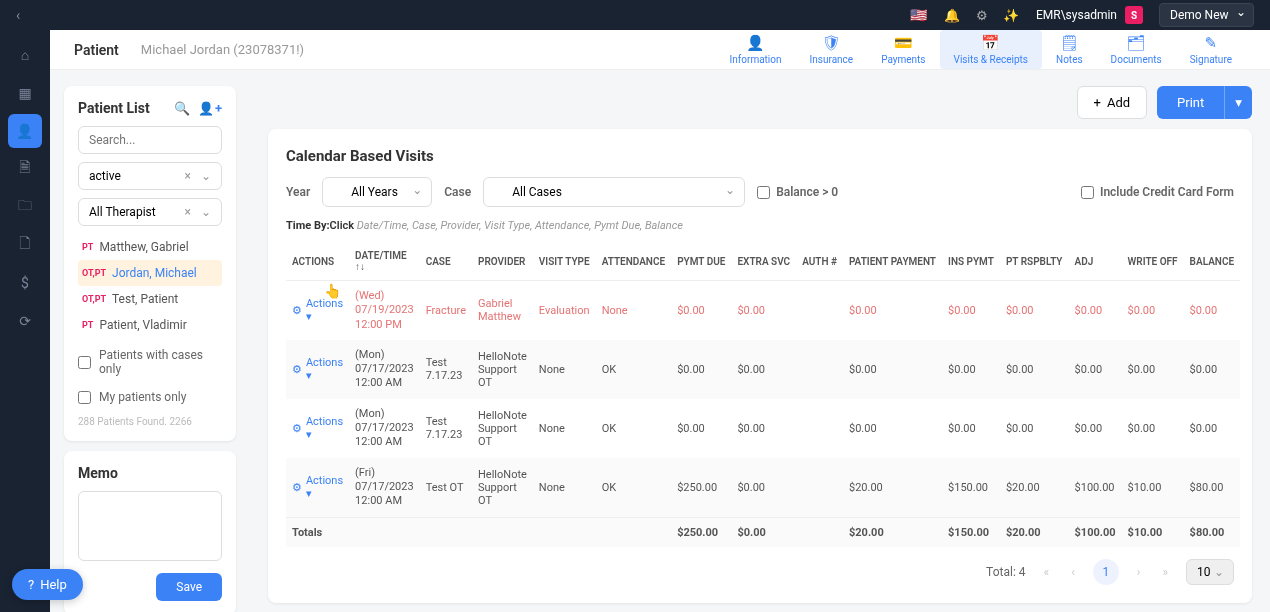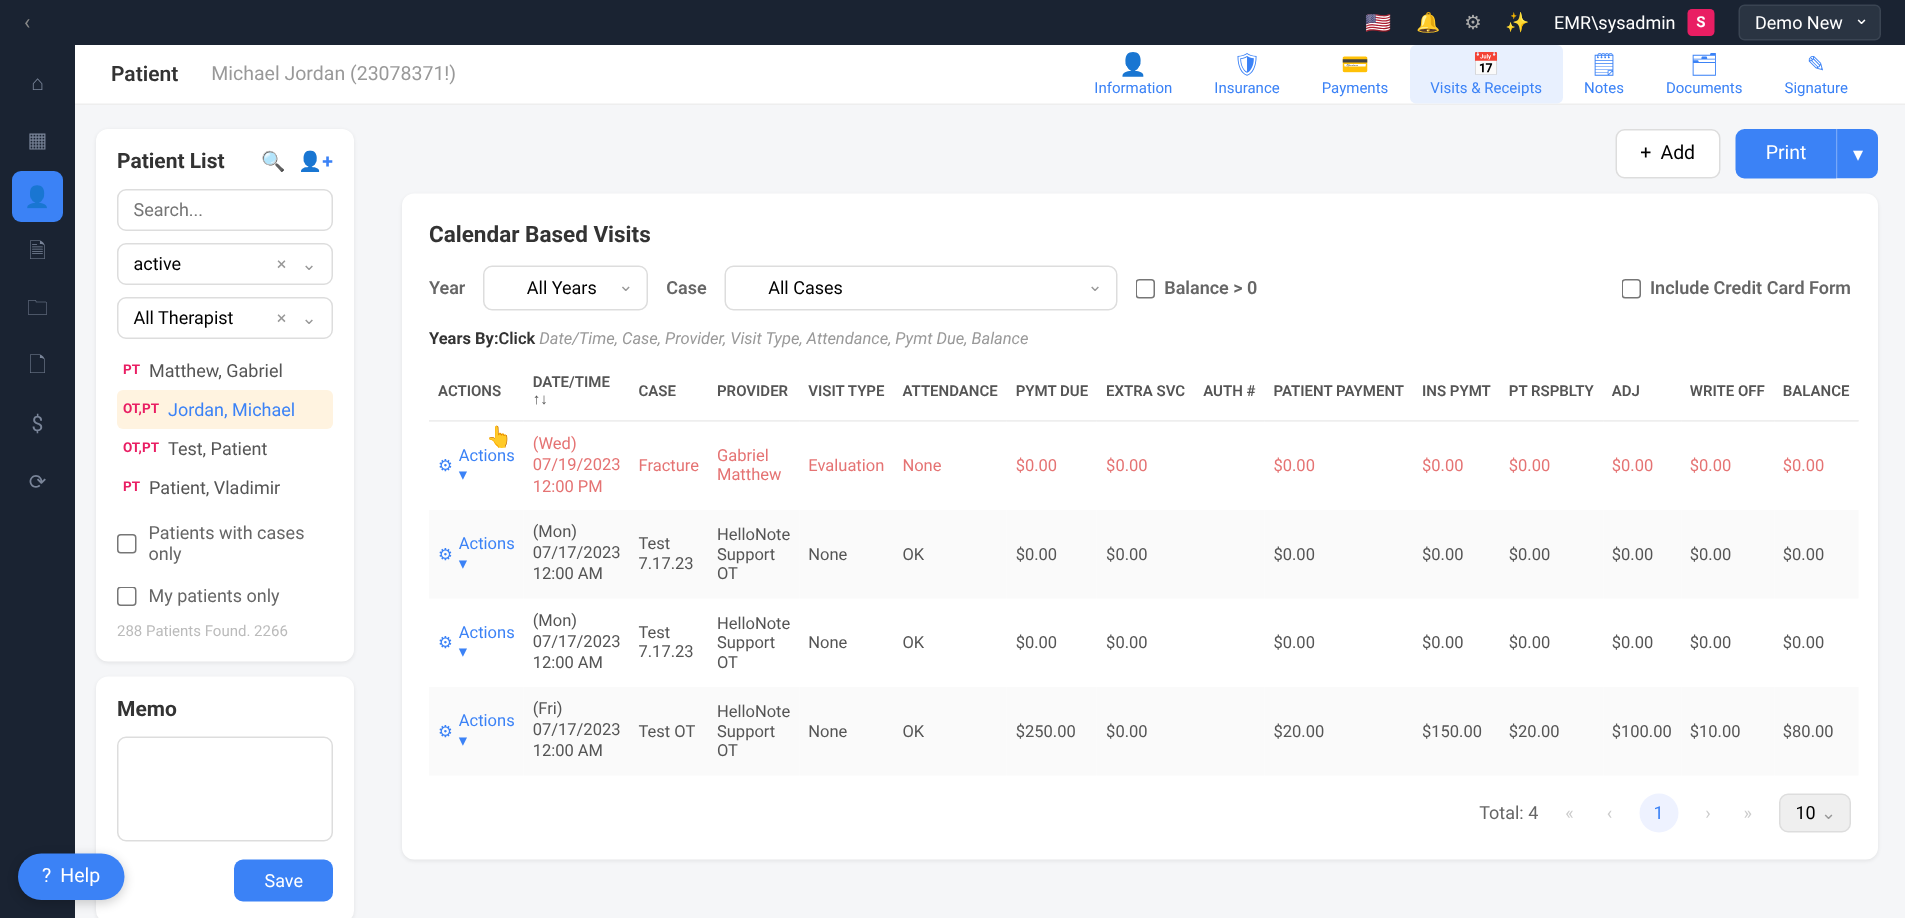--- a/index.html
+++ b/index.html
@@ -226,21 +226,21 @@
             <span class="sel-wrap case"><select class="select"><option>All Cases</option></select></span>
             <label class="cb-inline">
                 <input type="checkbox" style="">
                 <span>Balance &gt; 0</span>
               </label>
             <label class="cb-inline" style="margin-left:auto">
                 <input type="checkbox" style="">
                 <span>Include Credit Card Form</span>
               </label>
           </div>
-          <div class="sortby"><span class="lbl">Years By:</span><span class="clk">Click</span><span class="opts"> Date/Time, Case, Provider, Visit Type, Attendance, Pymt Due, Balance</span></div>
+          <div class="sortby"><span class="lbl">Time By:</span><span class="clk">Click</span><span class="opts"> Date/Time, Case, Provider, Visit Type, Attendance, Pymt Due, Balance</span></div>
 
           <table>
             <thead>
                 <tr id="thead-row">
                   <th>ACTIONS</th>
                   <th>DATE/TIME<br>↑↓</th>
                   <th>CASE</th>
                   <th>PROVIDER</th>
                   <th>VISIT TYPE</th>
                   <th>ATTENDANCE</th>
@@ -349,20 +349,37 @@
                   <td>$250.00</td>
                   <td>$0.00</td>
                   <td></td>
                   <td>$20.00</td>
                   <td>$150.00</td>
                   <td>$20.00</td>
                   <td>$100.00</td>
                   <td>$10.00</td>
                   <td>$80.00</td>
                 </tr>
+                <tr class="totals-row">
+                  <td>Totals</td>
+                  <td></td>
+                  <td></td>
+                  <td></td>
+                  <td></td>
+                  <td></td>
+                  <td>$250.00</td>
+                  <td>$0.00</td>
+                  <td></td>
+                  <td>$20.00</td>
+                  <td>$150.00</td>
+                  <td>$20.00</td>
+                  <td>$100.00</td>
+                  <td>$10.00</td>
+                  <td>$80.00</td>
+                </tr>
               </tbody>
           </table>
 
           <div class="pagination">
             <span class="total-txt">Total: 4</span>
             <span class="pg-btn">«</span>
             <span class="pg-btn">‹</span>
             <span class="pg-num">1</span>
             <span class="pg-btn">›</span>
             <span class="pg-btn">»</span>

